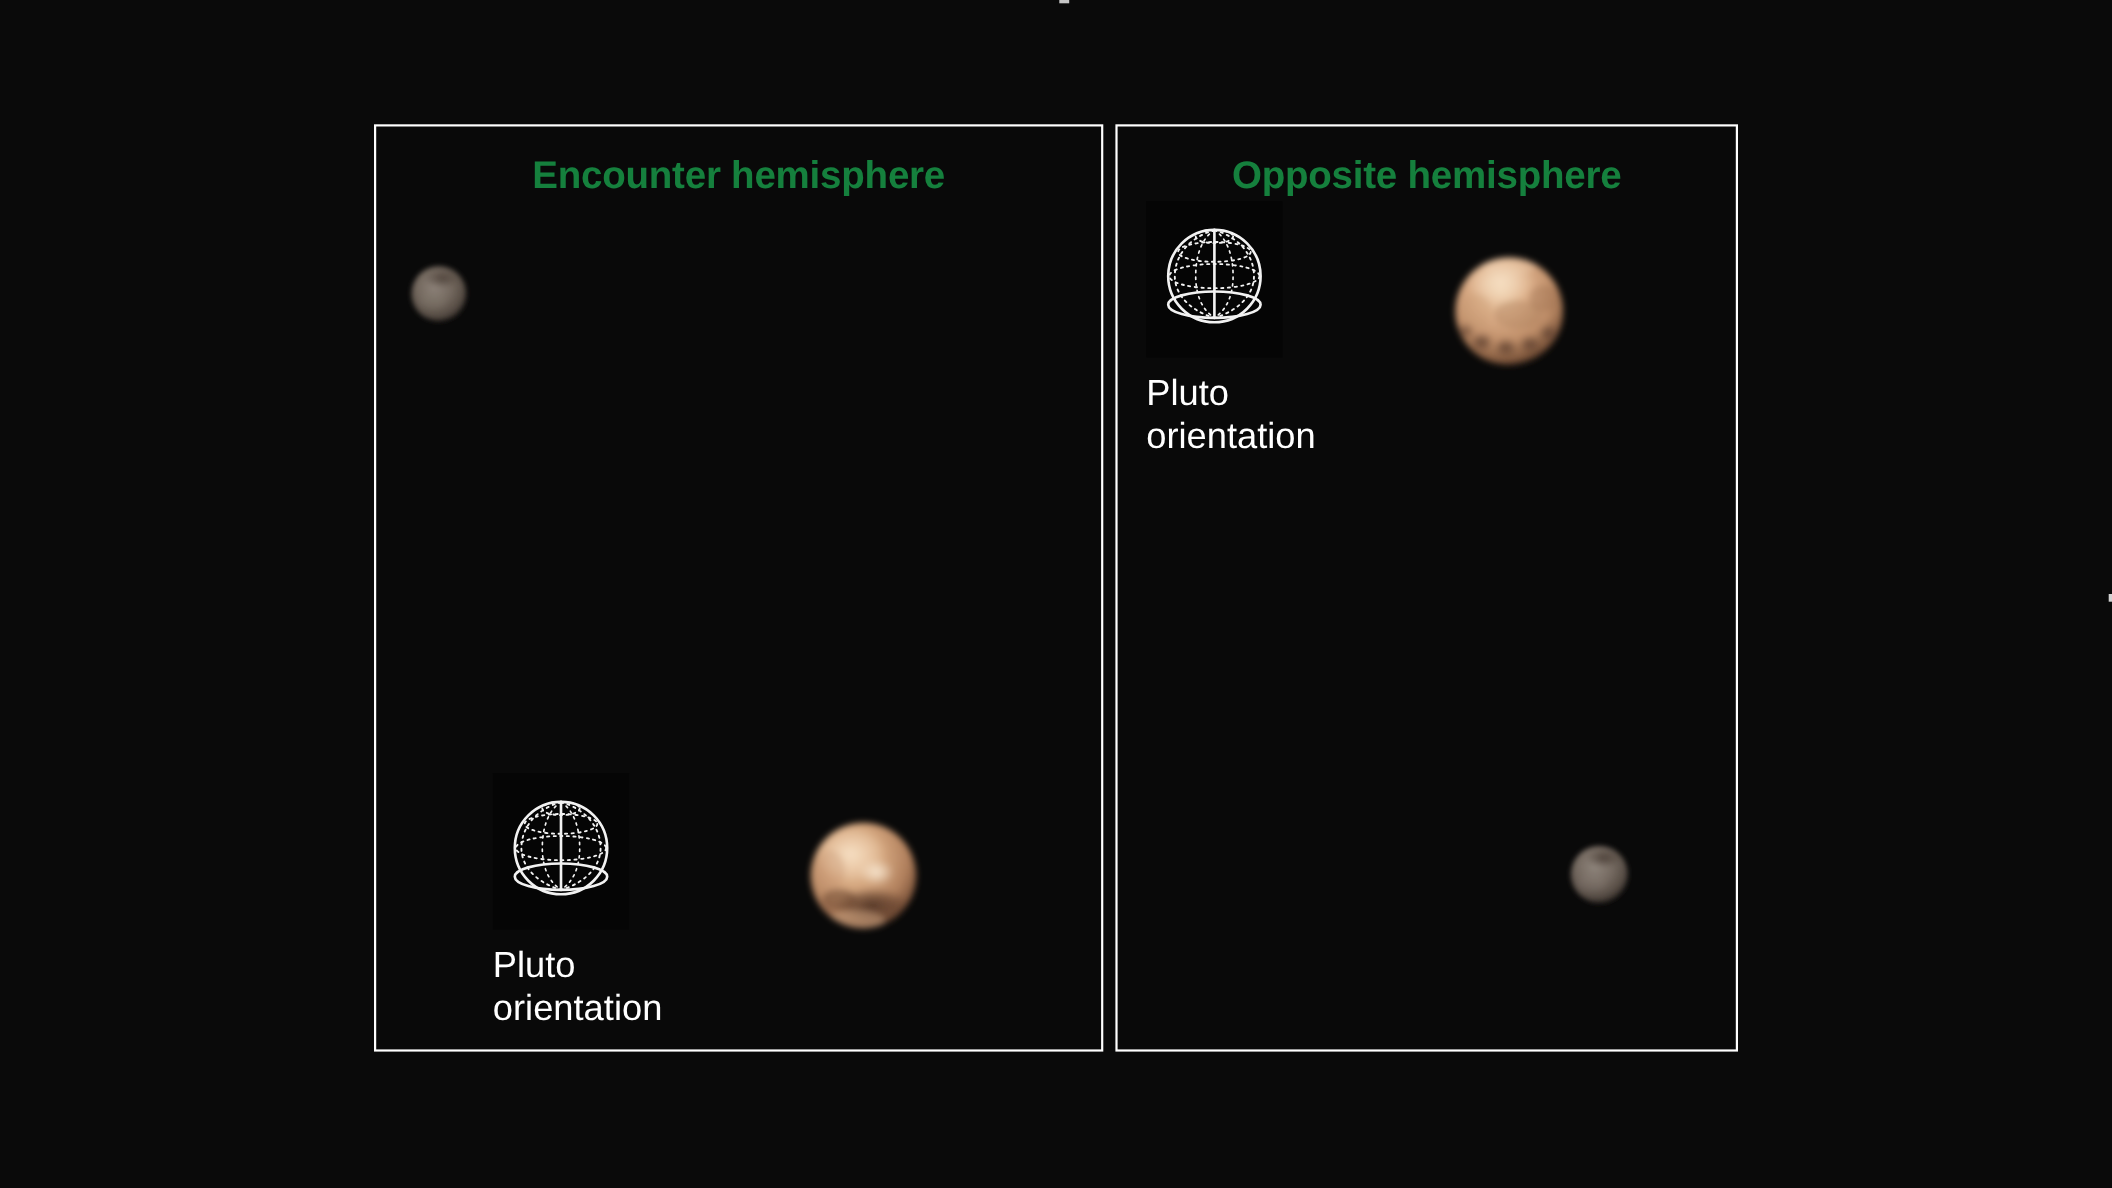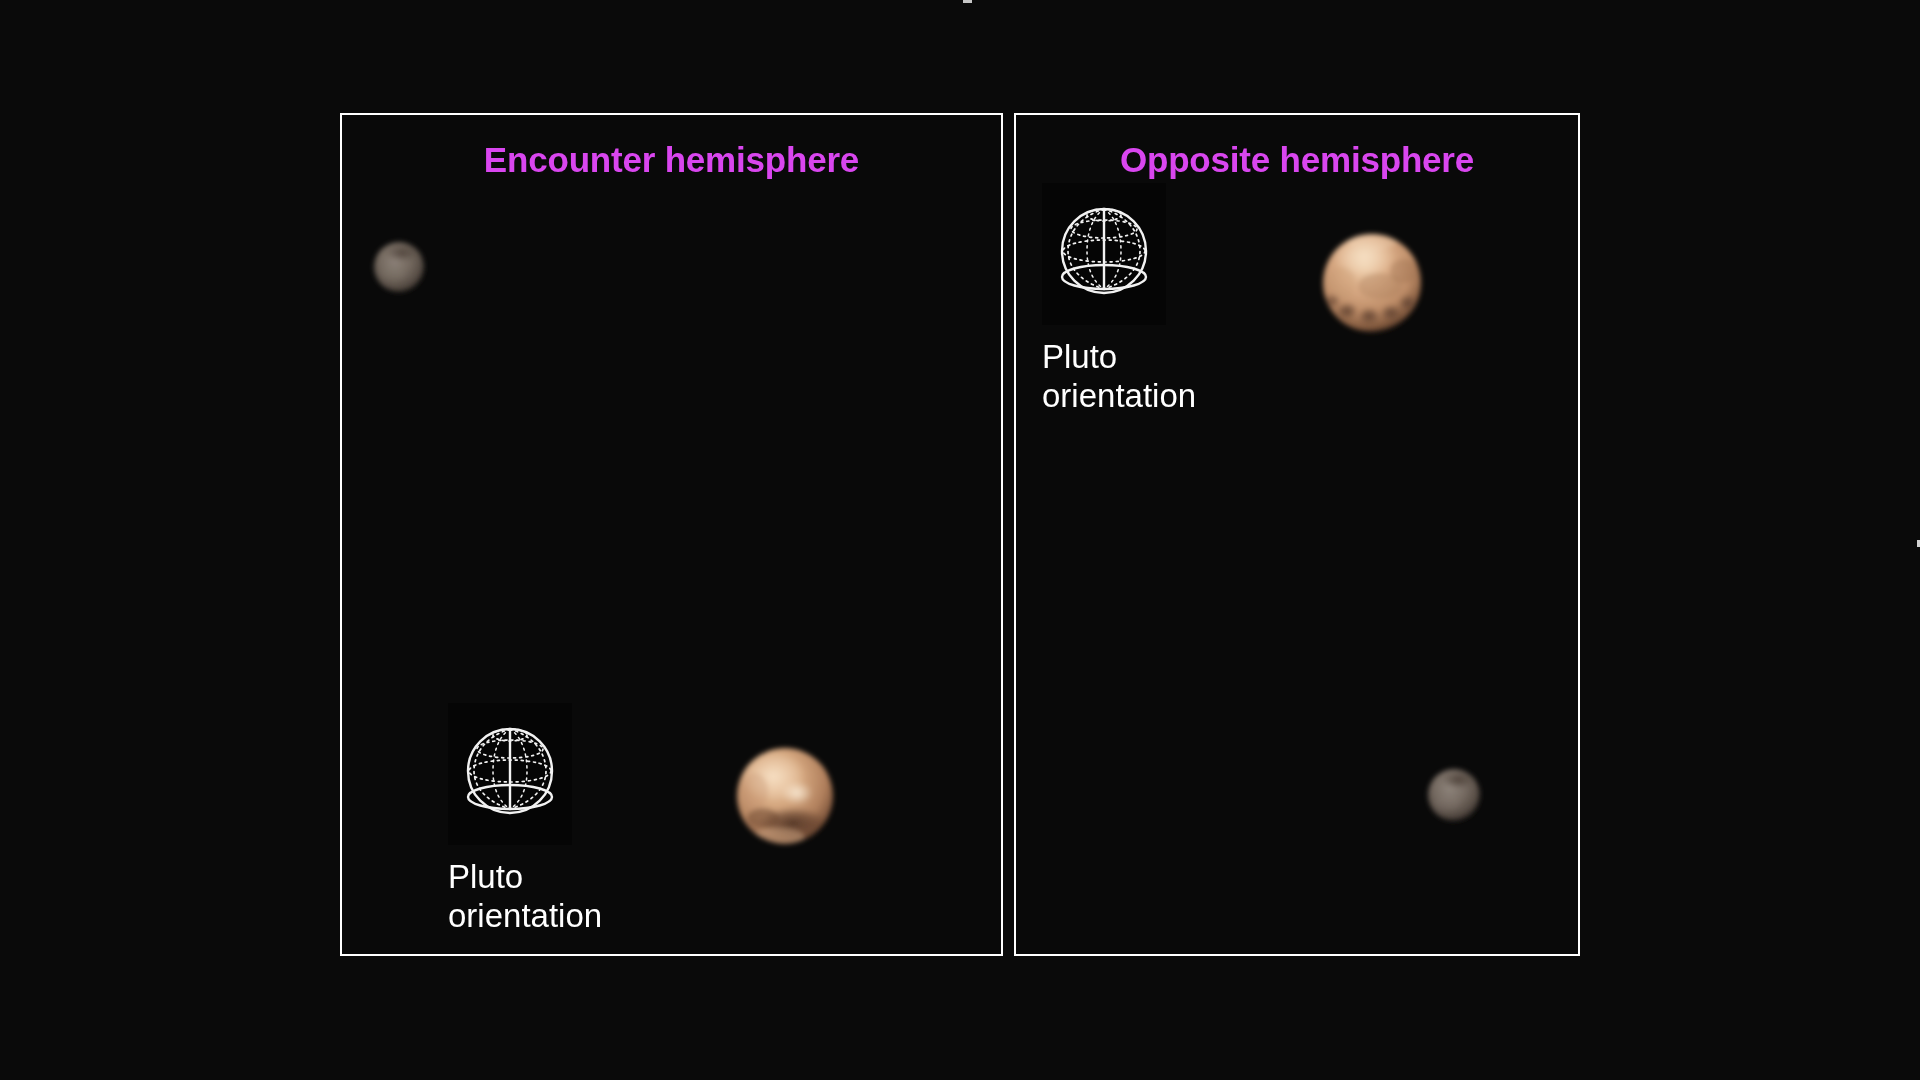--- a/index.html
+++ b/index.html
@@ -33,21 +33,21 @@
     background: #090909;
   }
   #panel-left  { left: 340px; top: 113px; width: 663px; height: 843px; }
   #panel-right { left: 1014px; top: 113px; width: 566px; height: 843px; }
 
   .panel-title {
     position: absolute;
     left: 0;
     width: 100%;
     text-align: center;
-    color: #d946ef;
+    color: #15803d;
     font-weight: bold;
     font-size: 35px;
     letter-spacing: -0.2px;
     white-space: nowrap;
   }
   #panel-left .panel-title  { top: 25px; }
   #panel-right .panel-title { top: 25px; text-align: center; }
 
   
   .orient-block { position: absolute; }

